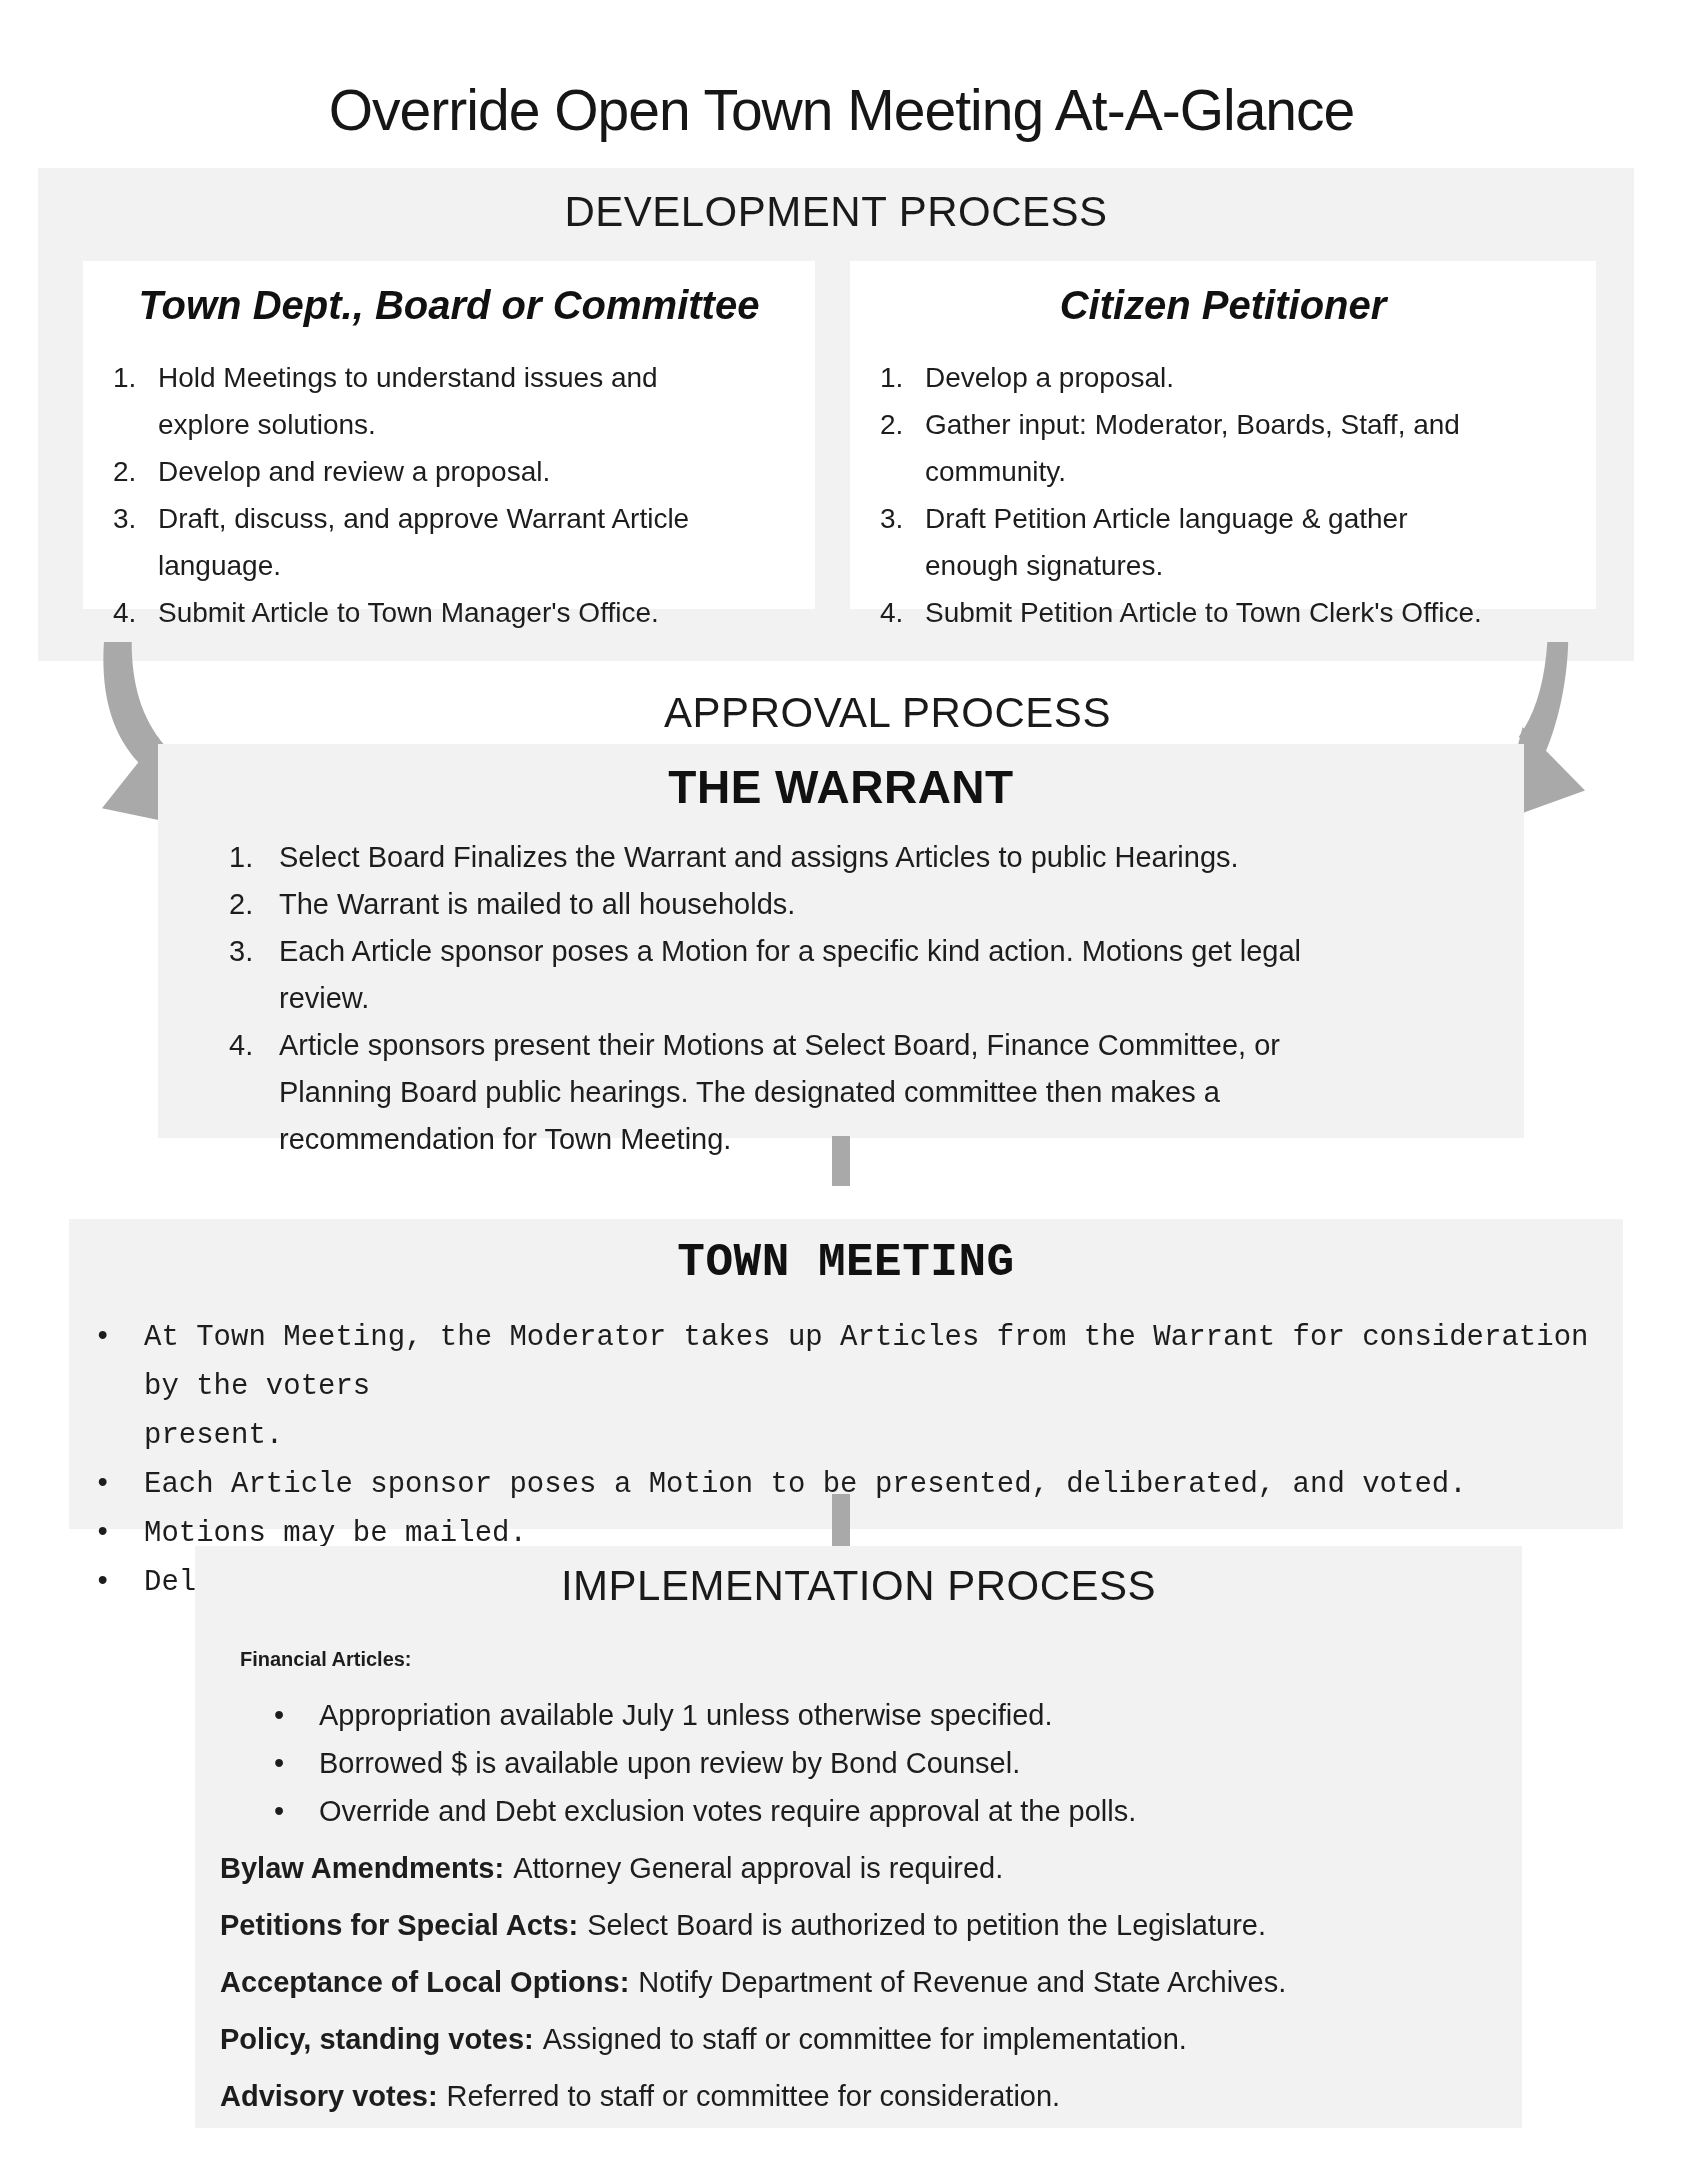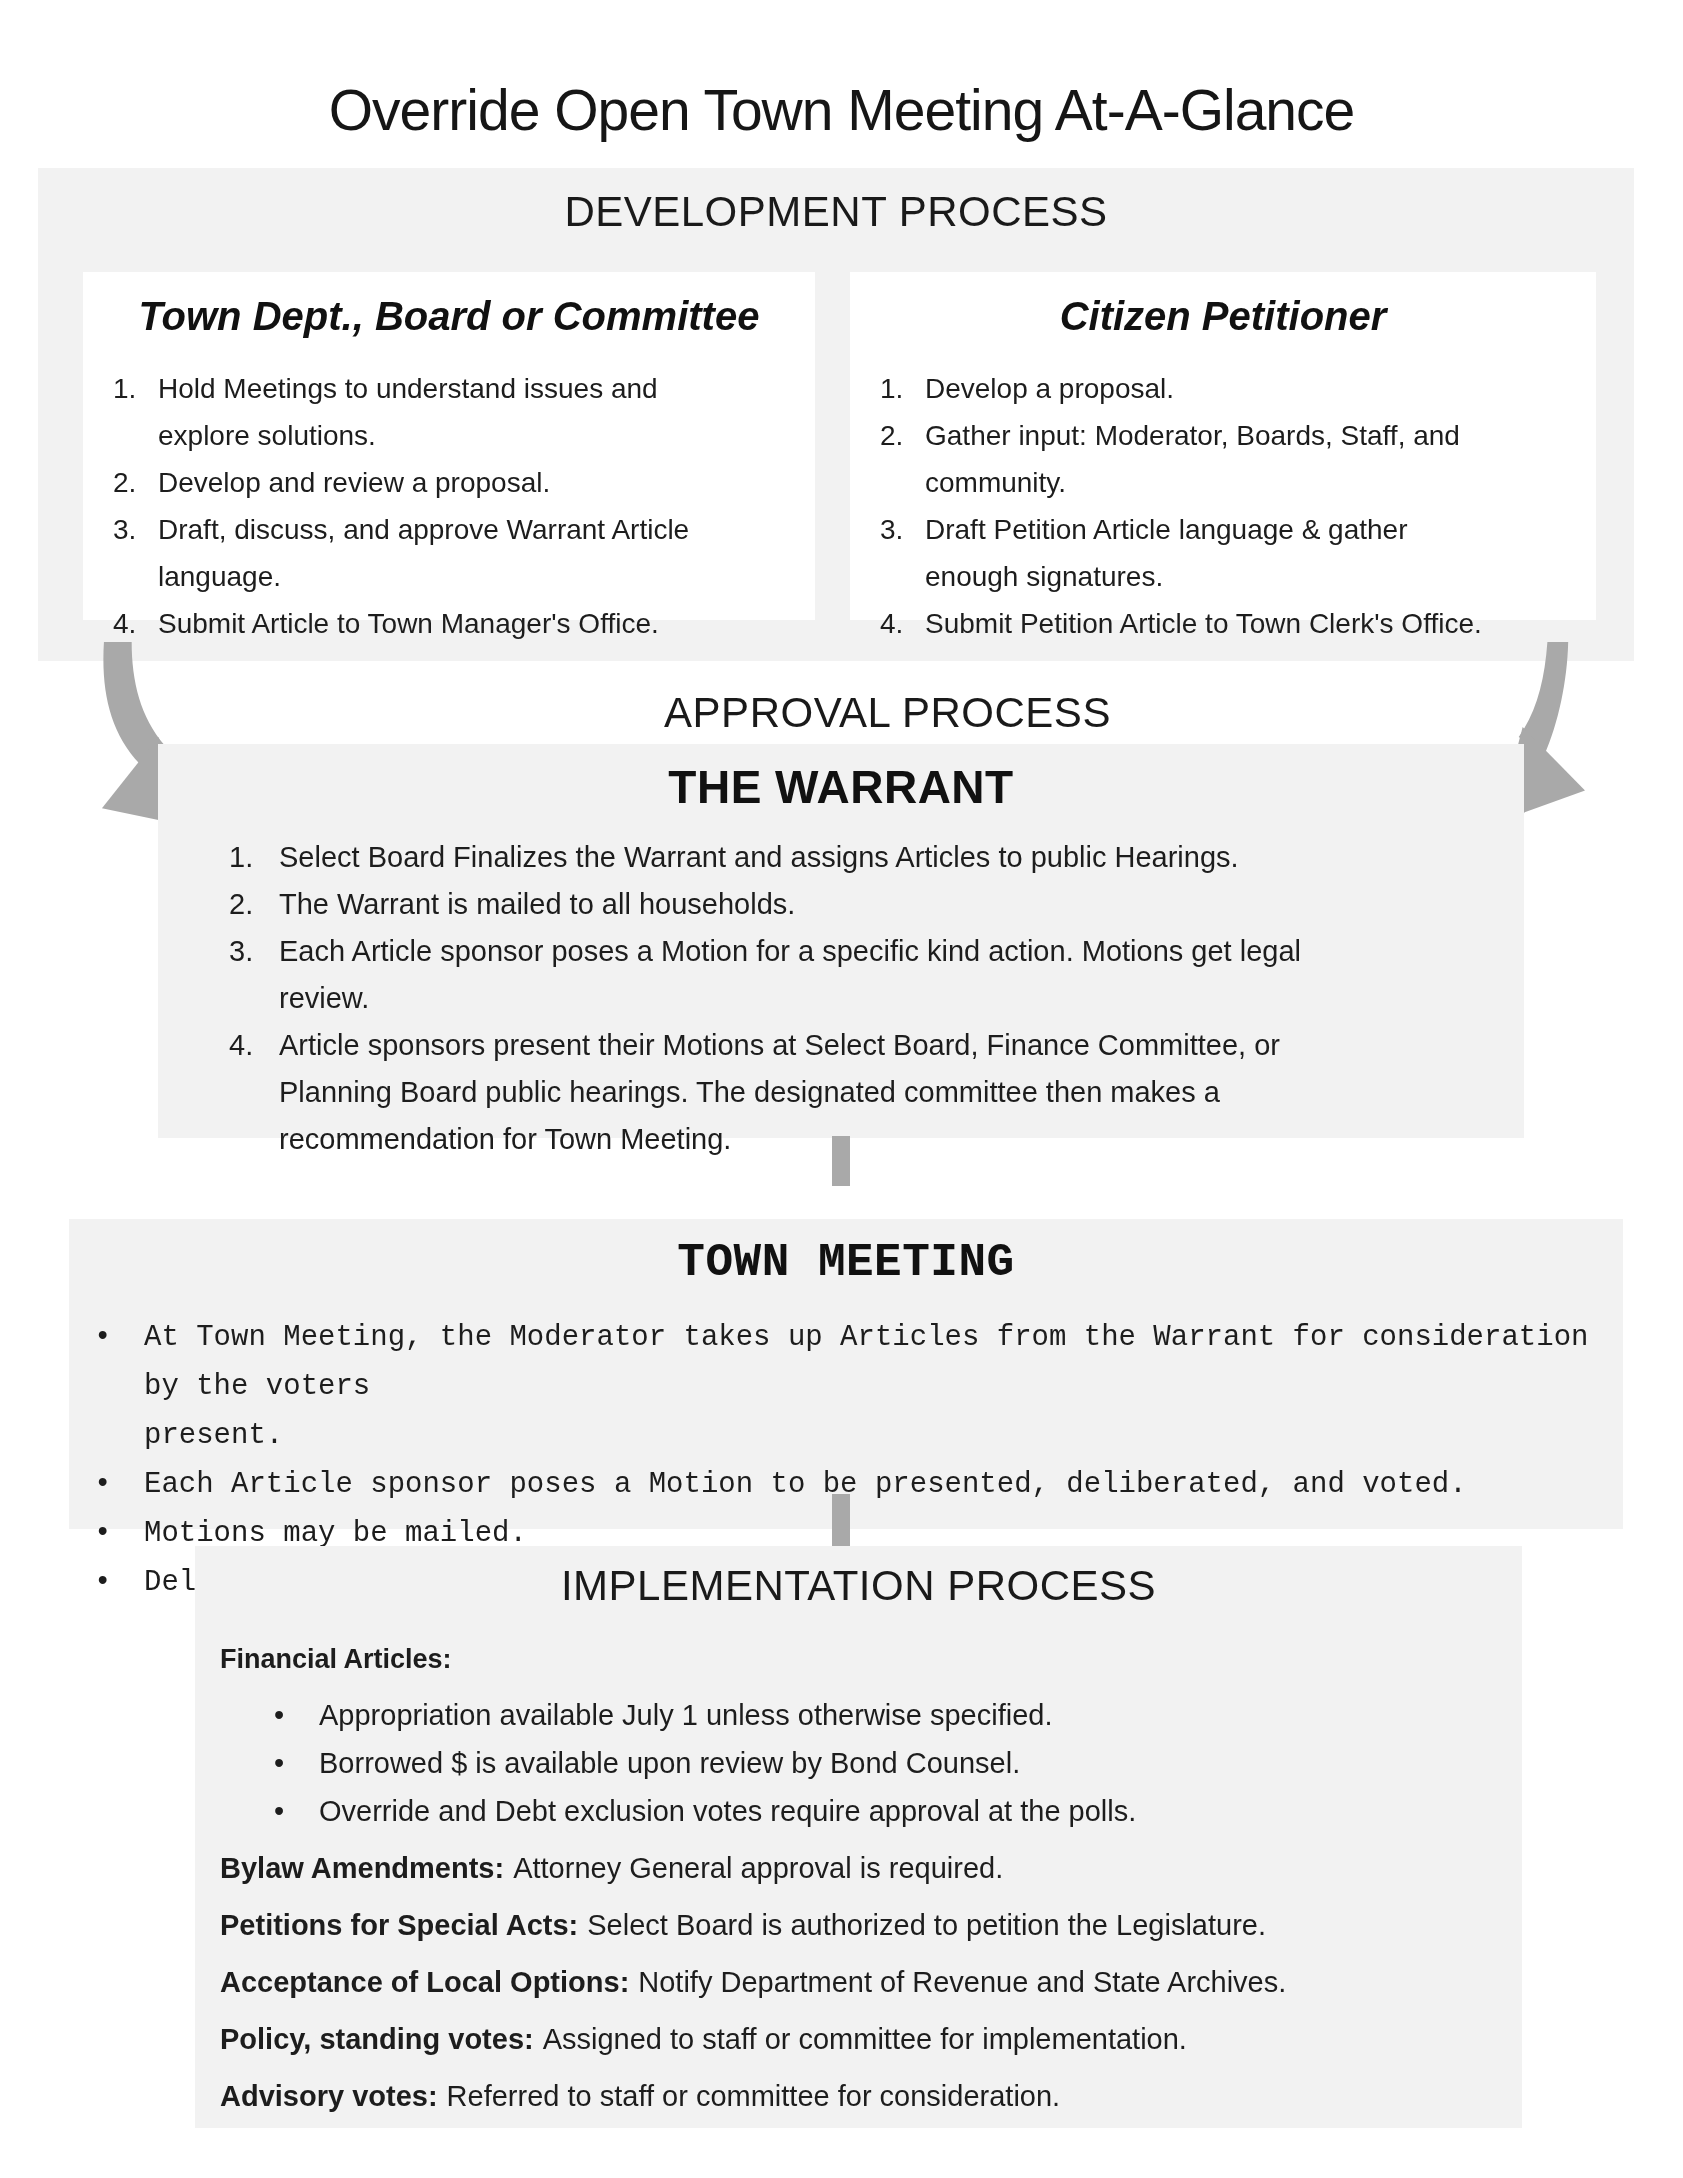--- a/index.html
+++ b/index.html
@@ -54,21 +54,21 @@
     font-size: 46px;
     font-weight: 700;
     letter-spacing: 0.5px;
     color: #111111;
   }
   .warrant-box .big-heading { padding-top: 16px; }
   .tm-box .big-heading { padding-top: 18px; }
 
   .card {
     position: absolute;
-    top: 104px;
+    top: 93px;
     height: 348px;
     background: var(--card-bg);
   }
   .card-left  { left: 45px;  width: 732px; }
   .card-right { left: 812px; width: 746px; }
   .card-title {
     padding-top: 22px;
     text-align: center;
     font-size: 40px;
     font-weight: 700;
@@ -96,21 +96,21 @@
   .bullet-list li {
     display: flex;
     align-items: flex-start;
     font-size: 29px;
     line-height: 49px;
   }
   .bullet-dot { flex: 0 0 50px; }
   .bullet-dot::before { content: "\2022"; }
 
   .impl-content { padding: 0 25px; }
-  .impl-label-line { margin-top: 26px; font-size: 27px; line-height: 47px; }
+  .impl-label-line { margin-top: 26px; font-size: 20px; line-height: 47px; margin-left: 20px; }
   .impl-label-line strong { font-weight: 700; }
   .impl-bullets { list-style: none; margin-top: 8px; }
   .impl-bullets li {
     display: flex;
     align-items: flex-start;
     padding-left: 54px;
     font-size: 29px;
     line-height: 48px;
   }
   .impl-bullets .bullet-dot { flex: 0 0 45px; }

